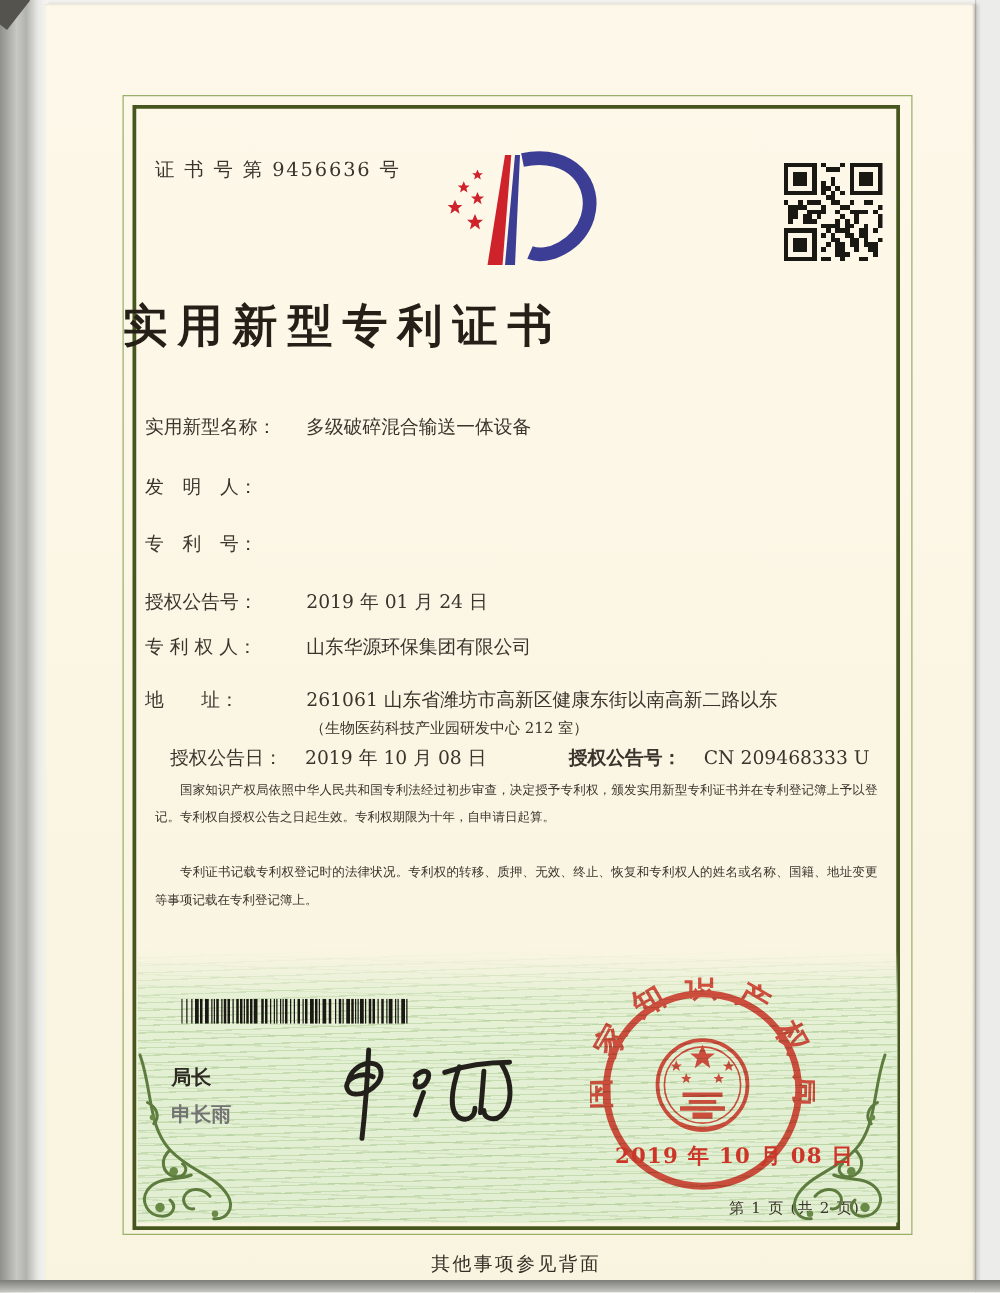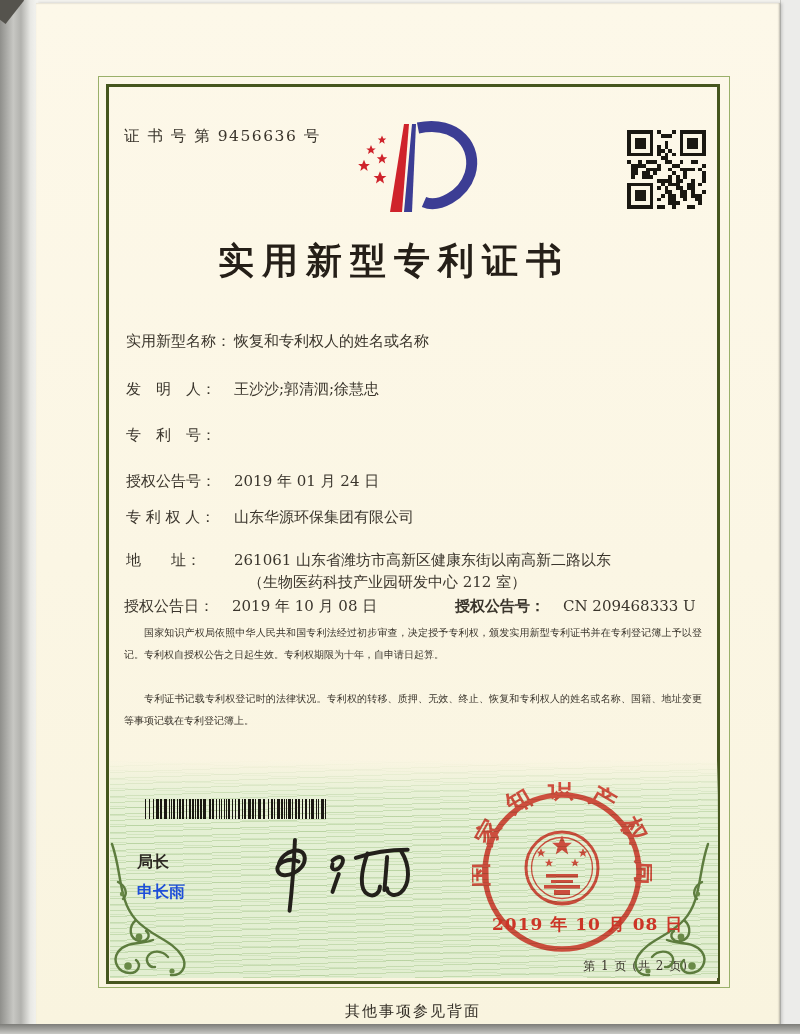--- a/index.html
+++ b/index.html
@@ -31,35 +31,35 @@
     background:linear-gradient(180deg,rgba(228,240,212,0) 0,rgba(228,240,212,.85) 16%,#e4f0d4 34%,#e2eed1 100%);}
   .green-band::after{content:"";position:absolute;inset:0;
     background-image:
       repeating-linear-gradient(178deg, rgba(140,182,110,.34) 0 1px, transparent 1px 6px),
       repeating-linear-gradient(2deg, rgba(140,182,110,.20) 0 1px, transparent 1px 9px);
     -webkit-mask-image:linear-gradient(180deg,transparent 0,#000 22%);
     mask-image:linear-gradient(180deg,transparent 0,#000 22%);}
 
   
   .cert-no{left:124px;top:126px;font-size:15.5px;letter-spacing:1.5px;}
-  .title{left:98px;top:237px;width:592px;text-align:center;font-size:36px;font-weight:bold;
+  .title{left:98px;top:237px;width:592px;font-size:36px;font-weight:bold;
     letter-spacing:8px;color:#251f18;}
-  .row{left:126px;width:580px;font-size:15px;line-height:22px;display:flex;}
+  .row{left:116px;width:580px;font-size:15px;line-height:22px;display:flex;gap:21px;}
   .row .lab{width:108px;flex:none;}
   .row .val{flex:1;}
-  .addr2{left:248px;font-size:15px;line-height:22px;}
+  .addr2{left:248px;font-size:12px;line-height:22px;}
   .pairs{left:124px;width:590px;font-size:15px;line-height:22px;}
   .pair2{position:absolute;left:331px;top:0;display:flex;}
   .pair2 .lab{width:108px;flex:none;font-weight:bold;}
   .para{left:124px;width:578px;font-size:10px;line-height:22px;text-align:justify;text-indent:2em;}
 
   .signer-title{left:137px;top:852px;font-size:16px;font-weight:600;
     font-family:"DejaVu Sans","Liberation Sans",sans-serif;color:#2e2a24;}
   .signer-name{left:137px;top:882px;font-size:16px;font-weight:600;
-    font-family:"DejaVu Sans","Liberation Sans",sans-serif;color:#1d4ed8;}
+    font-family:"DejaVu Sans","Liberation Sans",sans-serif;color:#737373;}
 
   .page-num{left:98px;top:958px;width:590px;text-align:right;font-size:12px;letter-spacing:1px;}
   .back-note{left:98px;top:1002px;width:630px;text-align:center;font-size:15px;font-weight:400;
     letter-spacing:2px;color:#332e26;}
 
   .seal-date{left:492px;top:913px;font-size:17px;font-weight:bold;letter-spacing:1px;
     color:#cc3527;z-index:6;}
 
   
   .logo{left:352px;top:118px;width:135px;height:105px;}
@@ -254,44 +254,43 @@
     <rect x="16" y="2" width="3" height="3" fill="#1a1812"></rect>
     <rect x="0" y="14" width="7" height="7" fill="#1a1812"></rect>
     <rect x="1" y="15" width="5" height="5" fill="#fbf6e5"></rect>
     <rect x="2" y="16" width="3" height="3" fill="#1a1812"></rect>
   </svg>
 
 <div class="abs title">实用新型专利证书</div>
 
 <div class="abs row" style="top:330px">
   <span class="lab">实用新型名称：</span>
-  <span class="val">恢复和专利权人的姓名或名称</span>
+  <span class="val">多级破碎混合输送一体设备</span>
 </div>
 <div class="abs row" style="top:378px">
   <span class="lab">发　明　人：</span>
-  <span class="val">王沙沙;郭清泗;徐慧忠</span>
 </div>
 <div class="abs row" style="top:424px">
   <span class="lab">专　利　号：</span>
 </div>
 <div class="abs row" style="top:470px">
   <span class="lab">授权公告号：</span>
   <span class="val">2019 年 01 月 24 日</span>
 </div>
 <div class="abs row" style="top:506px">
   <span class="lab">专 利 权 人：</span>
   <span class="val">山东华源环保集团有限公司</span>
 </div>
 <div class="abs row" style="top:549px">
   <span class="lab">地　　址：</span>
   <span class="val">261061 山东省潍坊市高新区健康东街以南高新二路以东</span>
 </div>
 <div class="abs addr2" style="top:571px">（生物医药科技产业园研发中心 212 室）</div>
 <div class="abs pairs" style="top:595px">
-  <span style="display:flex;position:absolute;left:0;top:0;align-items:center;">
+  <span style="display:flex;position:absolute;left:12px;top:0;align-items:center;">
     <span class="lab" style="width:108px;flex:none;">授权公告日：</span>
     <span>2019 年 10 月 08 日</span>
   </span>
   <span class="pair2">
     <span class="lab">授权公告号：</span>
     <span>CN 209468333 U</span>
   </span>
 </div>
 
 <div class="abs para" style="top:622px">国家知识产权局依照中华人民共和国专利法经过初步审查，决定授予专利权，颁发实用新型专利证书并在专利登记簿上予以登记。专利权自授权公告之日起生效。专利权期限为十年，自申请日起算。</div>

